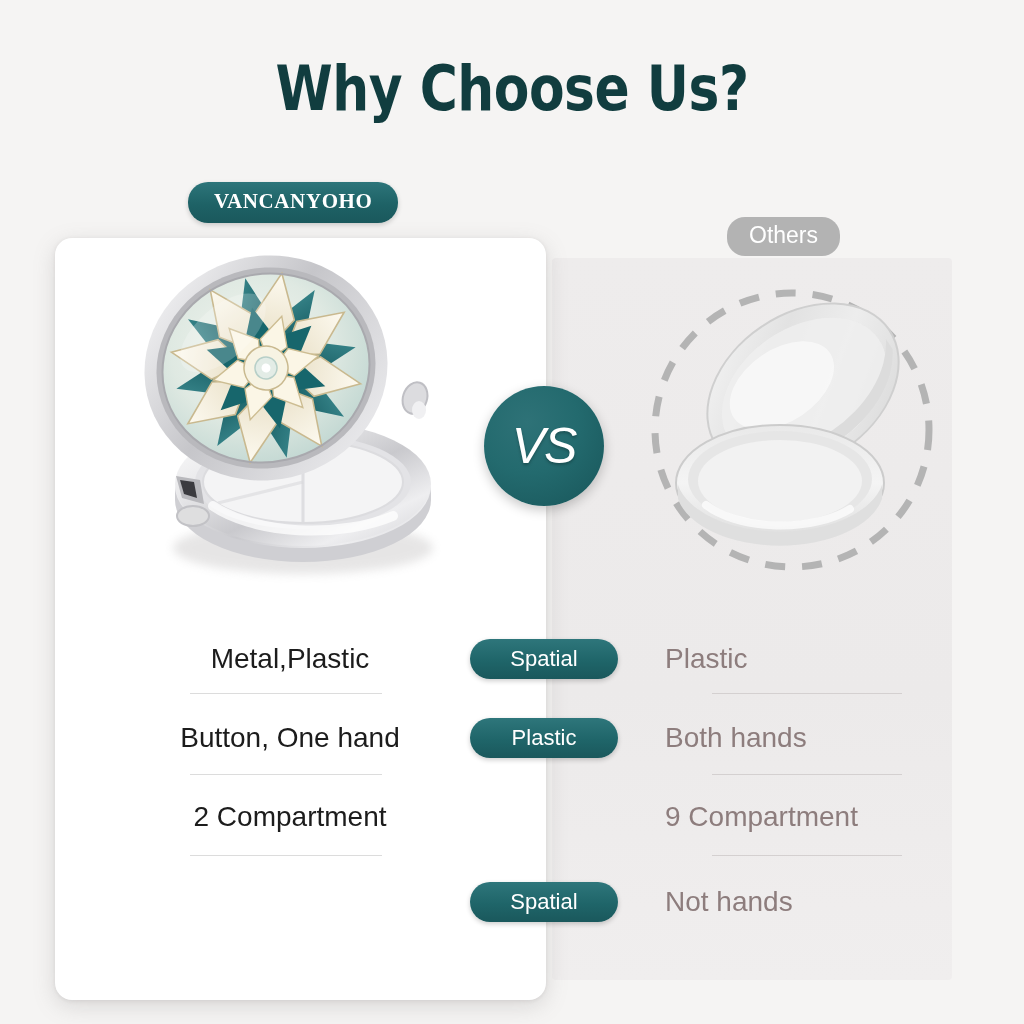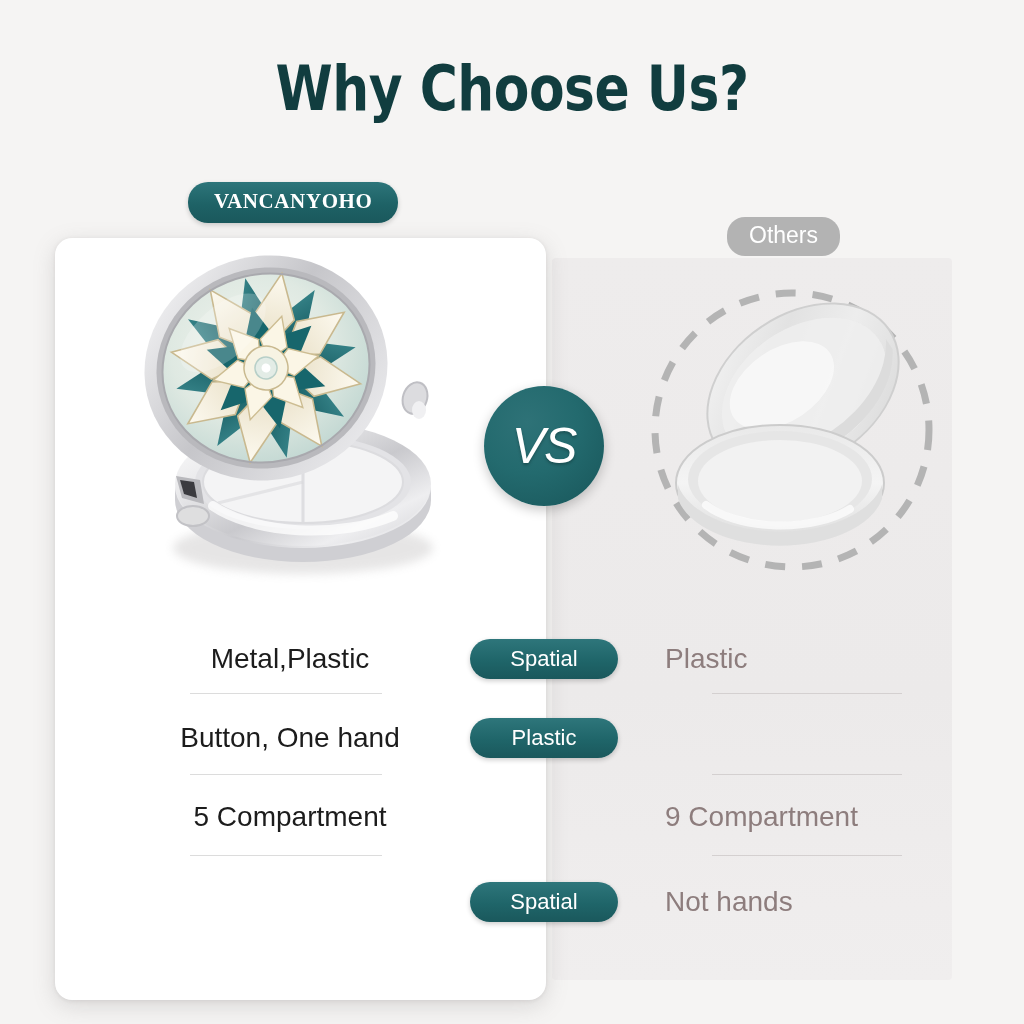--- a/index.html
+++ b/index.html
@@ -334,26 +334,27 @@
   <div class="left-val">Metal,Plastic</div>
   <div class="pill">Spatial</div>
   <div class="right-val">Plastic</div>
 </div>
 <div class="divider-left" style="top:693px"></div>
 <div class="divider-right" style="top:693px"></div>
 
 <div class="row" style="top:712px">
   <div class="left-val">Button, One hand</div>
   <div class="pill">Plastic</div>
+  <div class="right-val">Both hands</div>
 </div>
 <div class="divider-left" style="top:774px"></div>
 <div class="divider-right" style="top:774px"></div>
 
 <div class="row" style="top:791px">
-  <div class="left-val">5 Compartment</div>
+  <div class="left-val">2 Compartment</div>
   <div class="right-val">9 Compartment</div>
 </div>
 <div class="divider-left" style="top:855px"></div>
 <div class="divider-right" style="top:855px"></div>
 
 <div class="row" style="top:876px">
   <div class="pill">Spatial</div>
   <div class="right-val">Not hands</div>
 </div>
 

